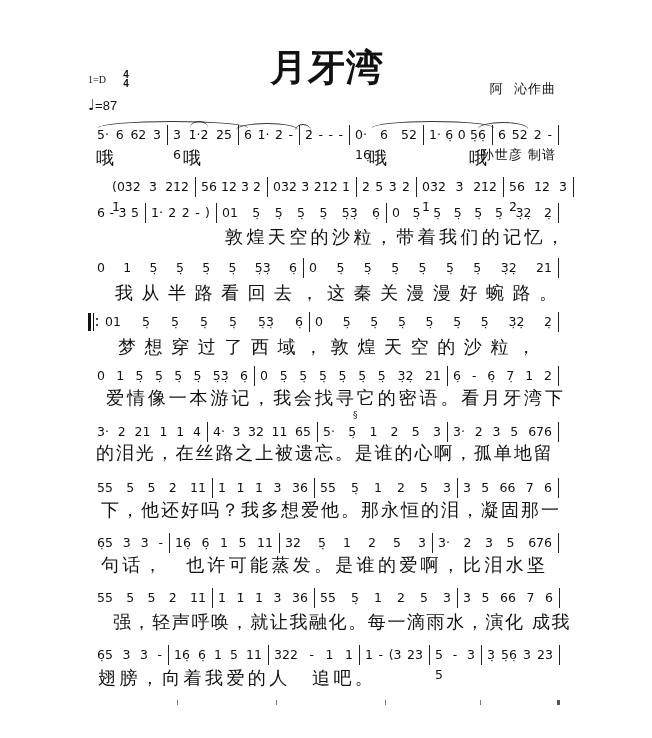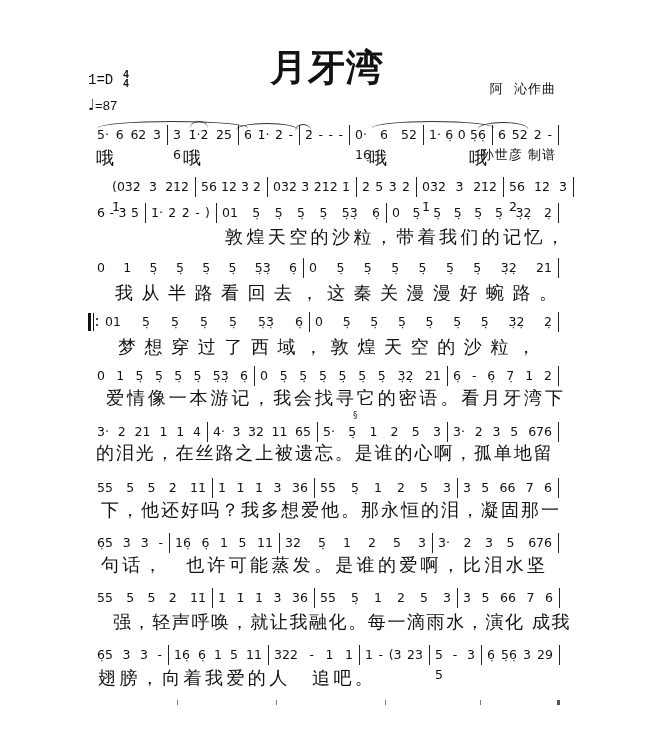--- a/index.html
+++ b/index.html
@@ -2,21 +2,21 @@
 <html><head>
 <meta charset="utf-8">
 <style>
   html, body { margin: 0; padding: 0; background: #ffffff; }
   body { width: 652px; height: 738px; position: relative; overflow: hidden; color: #111; }
   .page { position: absolute; left: 0; top: 0; width: 652px; height: 738px; }
   .title { position: absolute; left: 262px; top: 44px; width: 130px; text-align: center;
            font-family: "DejaVu Serif", serif; font-weight: bold; font-size: 37px; letter-spacing: 1px; line-height: 46px; }
   .credit { position: absolute; right: 96px; font-family: "DejaVu Serif", serif; font-size: 13px; line-height: 16px;
             white-space: pre; letter-spacing: 1px; text-align: right; }
-  .key { position: absolute; left: 88px; top: 72px; font-family: Liberation Mono, monospace; font-size: 14px; line-height: 16px; }
+  .key { position: absolute; left: 88px; top: 72px; font-family: Liberation Serif, serif; font-size: 10px; line-height: 16px; }
   .timesig { position: absolute; left: 121px; top: 70px; width: 10px; font-family: "Liberation Sans", sans-serif;
              font-size: 10px; font-weight: bold; line-height: 9px; text-align: center; }
   .timesig span { display: block; }
   .tempo { position: absolute; left: 88px; top: 97px; font-family: "Liberation Sans", sans-serif; font-size: 13px; line-height: 16px; }
   .qnote::before { content: "\2669"; font-family: "DejaVu Sans", sans-serif; font-size: 15px; }
   .sys { position: absolute; height: 20px; white-space: nowrap; font-family: "DejaVu Sans", sans-serif; font-size: 12.5px; }
   .m { display: inline-block; box-sizing: border-box; height: 20px; line-height: 20px; padding: 0 6px 0 5px;
        border-right: 1px solid #222; text-align: justify; text-align-last: justify; white-space: normal;
        vertical-align: top; overflow: visible; }
   .repeat { display: inline-block; width: 12px; height: 20px; vertical-align: top; position: relative; }
@@ -102,21 +102,21 @@
     <span class="m" style="width:78px">6̣5 3 3 -</span><span class="m" style="width:110px">16̣ 6̣ 1 5 11</span><span class="m" style="width:153px">32 5̣ 1 2 5 3</span><span class="m" style="width:126px">3· 2 3 5 676</span>
   </div>
   <div class="lyr" style="top:554px;left:101px;letter-spacing:3.3px;">句话，　也许可能蒸发。是谁的爱啊，比泪水坚</div>
 
   <div class="sys" style="top:588px;left:92px;">
     <span class="m" style="width:121px">55 5 5 2̇ 1̇1̇</span><span class="m" style="width:102px">1̇ 1̇ 1̇ 3 36</span><span class="m" style="width:143px">55 5̣ 1 2 5 3</span><span class="m" style="width:102px">3 5 66 7 6</span>
   </div>
   <div class="lyr" style="top:611px;left:113px;letter-spacing:1.6px;">强，轻声呼唤，就让我融化。每一滴雨水，演化 成我</div>
 
   <div class="sys" style="top:645px;left:92px;">
-    <span class="m" style="width:77px">6̣5 3 3 -</span><span class="m" style="width:100px">16̣ 6̣ 1 5 11</span><span class="m" style="width:91px">322 - 1 1</span><span class="m" style="width:70px">1 - (3 23</span><span class="m" style="width:52px">5 - 3 5</span><span class="m" style="width:78px">6̣ 5̣6̣ 3 29</span>
+    <span class="m" style="width:77px">6̣5 3 3 -</span><span class="m" style="width:100px">16̣ 6̣ 1 5 11</span><span class="m" style="width:91px">322 - 1 1</span><span class="m" style="width:70px">1 - (3 23</span><span class="m" style="width:52px">5 - 3 5</span><span class="m" style="width:78px">3̣ 5̣6̣ 3 23</span>
   </div>
   <div class="lyr" style="top:667px;left:98px;letter-spacing:3.4px;">翅膀，向着我爱的人　追吧。</div>
 
   <div class="tick" style="left:177px;"></div>
   <div class="tick" style="left:276px;"></div>
   <div class="tick" style="left:385px;"></div>
   <div class="tick" style="left:480px;"></div>
   <div class="corner-dot"></div>
 </div>
 

